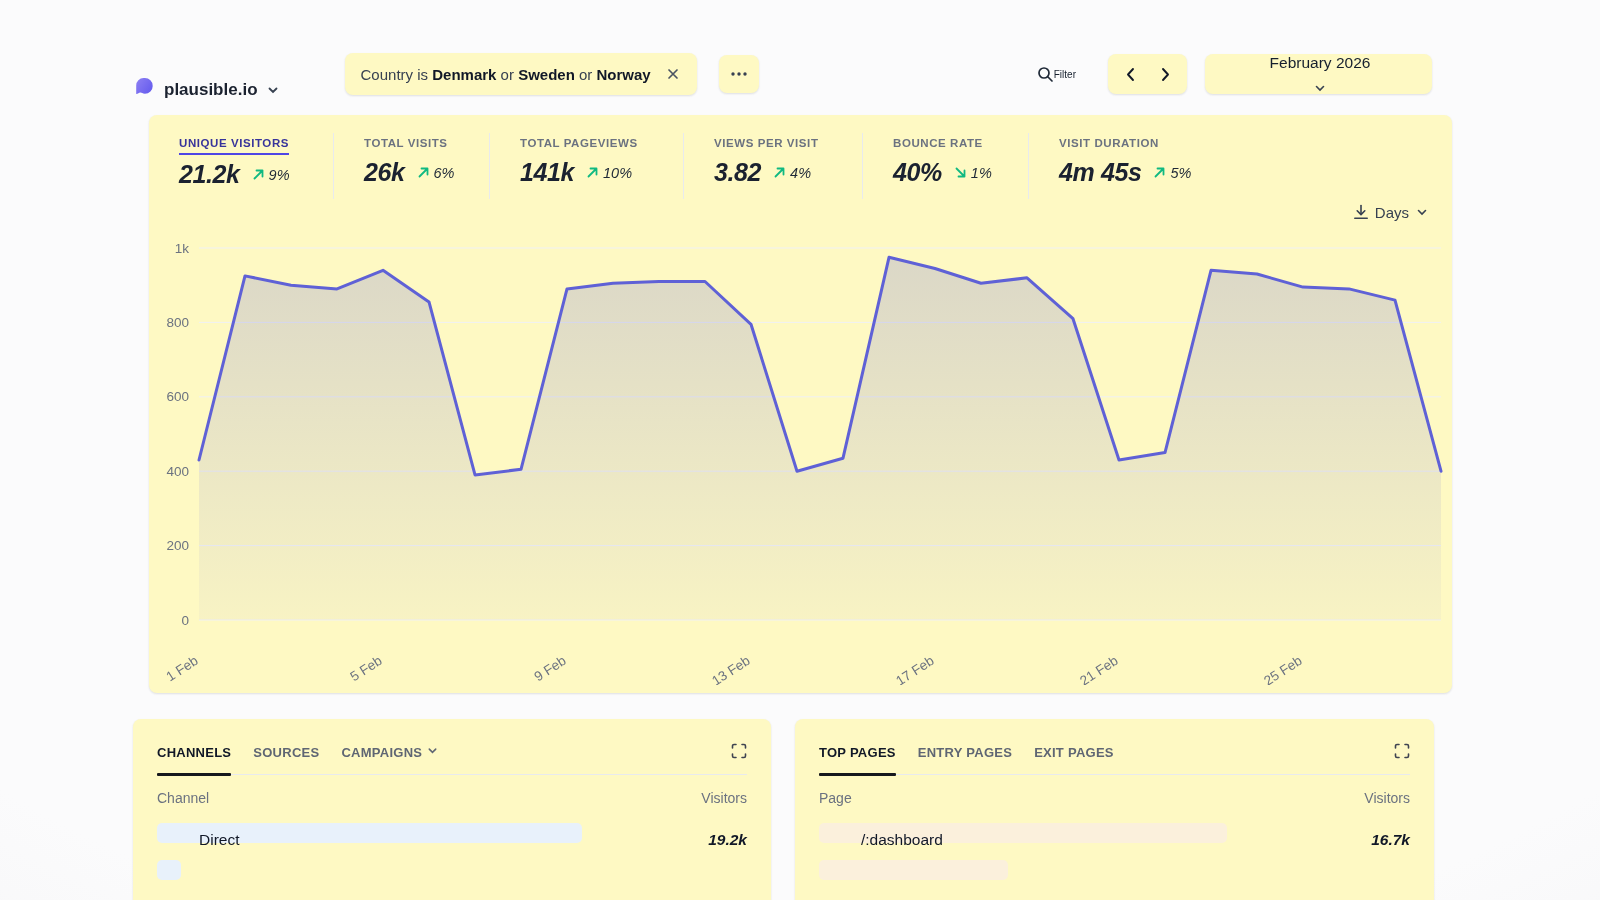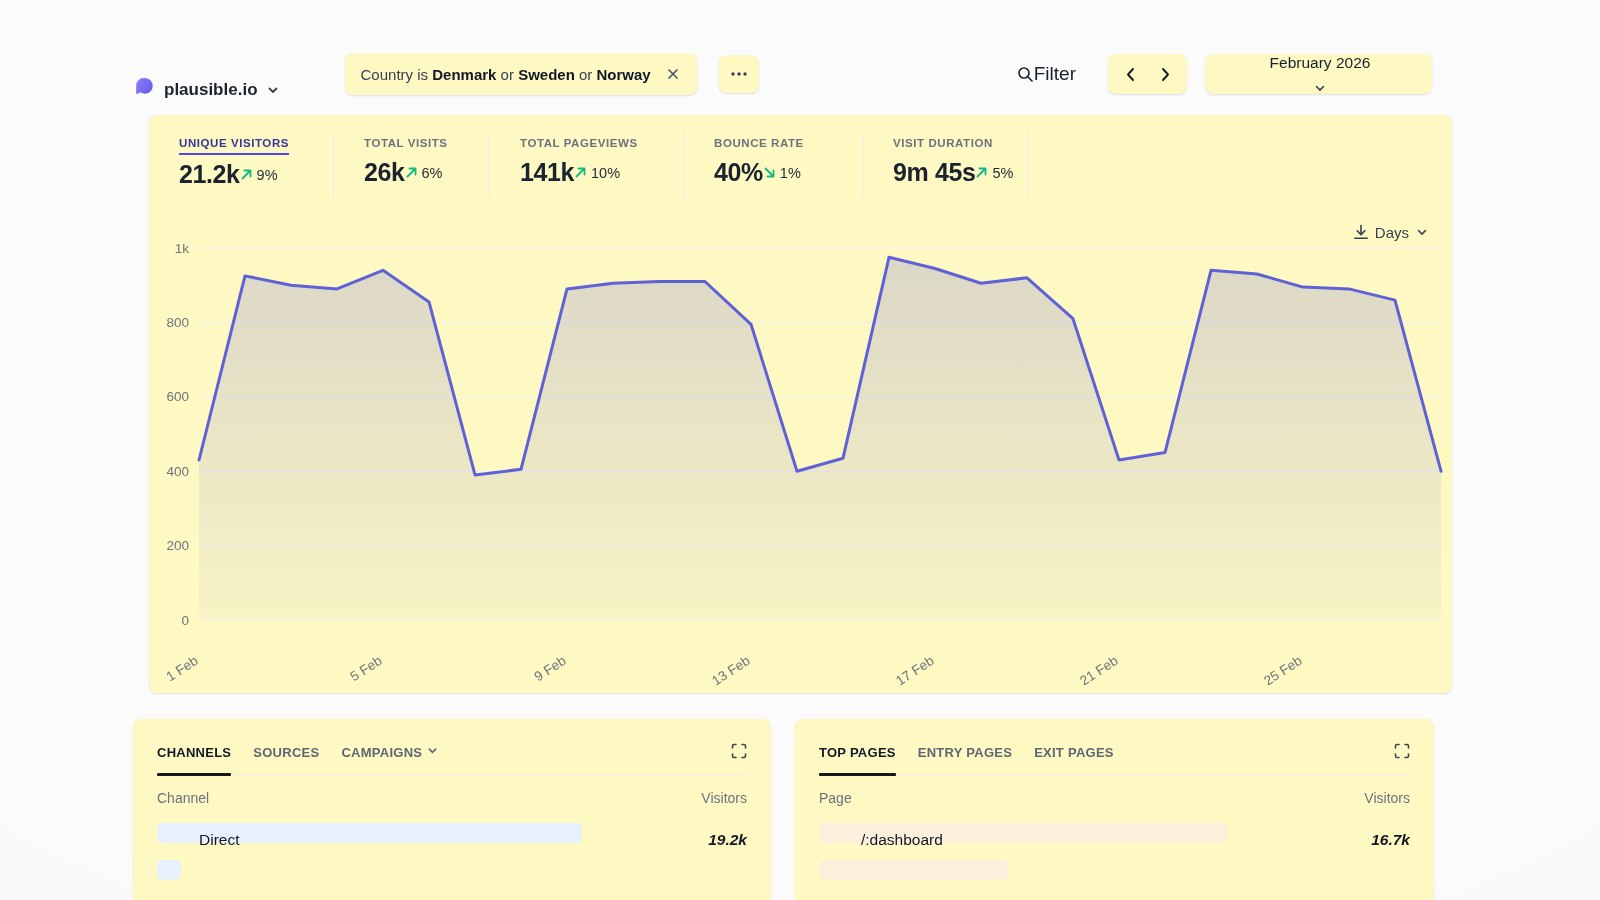--- a/index.html
+++ b/index.html
@@ -17,42 +17,42 @@
   .header { position:absolute; left:133px; top:53px; width:1299px; height:42px; display:flex; align-items:center; }
   .brand { display:flex; align-items:center; gap:9px; cursor:pointer;margin-top:31px; }
   .brand .logo { width:22px; height:24px; display:block; }
   .brand .site-name { font-size:17px; font-weight:700; color:#1b2230; }
   .chev { width:12px; height:12px; display:block; }
   .pill { margin-left:66px; height:42px; padding:0 16px; display:flex; align-items:center; gap:10px; font-size:15px; color:#374151; }
   .pill b { color:#111827; font-weight:700; }
   .pill .x-btn { width:16px; height:16px; margin-left:4px; cursor:pointer; display:flex; align-items:center; justify-content:center; }
   .more-btn { margin-left:22px; width:40px; height:38px; display:flex; align-items:center; justify-content:center; cursor:pointer; }
   .spacer { flex:1; }
-  .filter-ghost { display:flex; align-items:center; gap:0; font-size:19px; font-weight:500; color:#16202e; cursor:pointer; padding:6px 8px; }
+  .filter-ghost { display:flex; align-items:center; gap:0; font-size:10px; font-weight:500; color:#16202e; cursor:pointer; padding:6px 8px; }
   .nav-card { margin-left:24px; width:79px; height:40px; display:flex; align-items:center; justify-content:center; gap:24px; }
   .nav-card .nav-arrow { cursor:pointer; display:flex; align-items:center; }
   .date-card { margin-left:18px; width:227px; height:40px; display:flex; align-items:center; padding:0 14px 0 17px; cursor:pointer;flex-direction:column; }
   .date-card .date-label { font-size:15.5px; font-weight:500; color:#16202e; flex:1; }
 
   
   .panel-main { position:absolute; left:149px; top:115px; width:1303px; height:578px; }
   .stats { position:absolute; left:0; top:18px; display:flex; }
   .stat { height:66px; padding-left:30px; border-right:1px solid #e8eaee; cursor:pointer; }
   .stat:nth-child(1){ width:185px; }
   .stat:nth-child(2){ width:156px; }
   .stat:nth-child(3){ width:194px; }
   .stat:nth-child(4){ width:179px; }
   .stat:nth-child(5){ width:166px; }
   .stat:nth-child(6){ width:200px; border-right:none; }
   .stat .stat-label { display:inline-block; font-size:11.5px; font-weight:700; letter-spacing:.05em; color:#6b7280; padding:4px 0 4px; white-space:nowrap; }
   .stat.active .stat-label { color:#37349b; border-bottom:2px solid #4f46e5; }
-  .stat .stat-value-row { display:flex; align-items:center; margin-top:5px; }
+  .stat .stat-value-row { display:flex; align-items:center; gap:12px; margin-top:5px;font-style:italic; }
   .stat .stat-value { font-size:25px; font-weight:700; color:#1b2230; letter-spacing:-0.4px; white-space:nowrap; }
   .stat .stat-change { display:flex; align-items:center; gap:4px; font-size:14.5px; color:#1f2937; }
-  .interval { position:absolute; top:88px; right:24px; display:flex; align-items:center; gap:5px;margin-top:20px; }
+  .interval { position:absolute; top:88px; right:24px; display:flex; align-items:center; gap:5px; }
   .interval .dl { cursor:pointer; display:flex; }
   .interval .interval-select { display:flex; align-items:center; gap:7px; font-size:15px; color:#374151; cursor:pointer; }
   #chart-svg { position:absolute; left:0; top:110px; }
 
   
   .panel-bottom { position:absolute; top:719px; height:200px; }
   .panel-left  { left:133px; width:638px; }
   .panel-right { left:795px; width:639px; }
   .tabs-row { margin:0 24px; padding-top:26px; display:flex; gap:22px; border-bottom:1px solid #e8eaee; position:relative; }
   .tab { font-size:13px; font-weight:600; letter-spacing:.02em; color:#5f6673; padding-bottom:14px; cursor:pointer; position:relative; display:flex; align-items:flex-start; gap:5px; white-space:nowrap; }
@@ -156,31 +156,40 @@
         </div></div>
       <div class="stat"><span class="stat-label">TOTAL PAGEVIEWS</span><div class="stat-value-row">
           <span class="stat-value">141k</span>
           <span class="stat-change">
             <svg width="13" height="13" viewBox="0 0 13 13" fill="none" stroke="#10b981" stroke-width="1.8" stroke-linecap="round" stroke-linejoin="round">
               <path d="M2.5 10.5 L10.5 2.5 M4.5 2.5 H10.5 V8.5"></path>
             </svg>
             <span>10%</span>
           </span>
         </div></div>
+      <div class="stat"><span class="stat-label">VIEWS PER VISIT</span><div class="stat-value-row">
+          <span class="stat-value">3.82</span>
+          <span class="stat-change">
+            <svg width="13" height="13" viewBox="0 0 13 13" fill="none" stroke="#10b981" stroke-width="1.8" stroke-linecap="round" stroke-linejoin="round">
+              <path d="M2.5 10.5 L10.5 2.5 M4.5 2.5 H10.5 V8.5"></path>
+            </svg>
+            <span>4%</span>
+          </span>
+        </div></div>
       <div class="stat"><span class="stat-label">BOUNCE RATE</span><div class="stat-value-row">
           <span class="stat-value">40%</span>
           <span class="stat-change">
             <svg width="13" height="13" viewBox="0 0 13 13" fill="none" stroke="#10b981" stroke-width="1.8" stroke-linecap="round" stroke-linejoin="round">
               <path d="M2.5 2.5 L10.5 10.5 M10.5 4.5 V10.5 H4.5"></path>
             </svg>
             <span>1%</span>
           </span>
         </div></div>
       <div class="stat"><span class="stat-label">VISIT DURATION</span><div class="stat-value-row">
-          <span class="stat-value">9m 45s</span>
+          <span class="stat-value">4m 45s</span>
           <span class="stat-change">
             <svg width="13" height="13" viewBox="0 0 13 13" fill="none" stroke="#10b981" stroke-width="1.8" stroke-linecap="round" stroke-linejoin="round">
               <path d="M2.5 10.5 L10.5 2.5 M4.5 2.5 H10.5 V8.5"></path>
             </svg>
             <span>5%</span>
           </span>
         </div></div>
     </div>
 
   <div class="interval">

